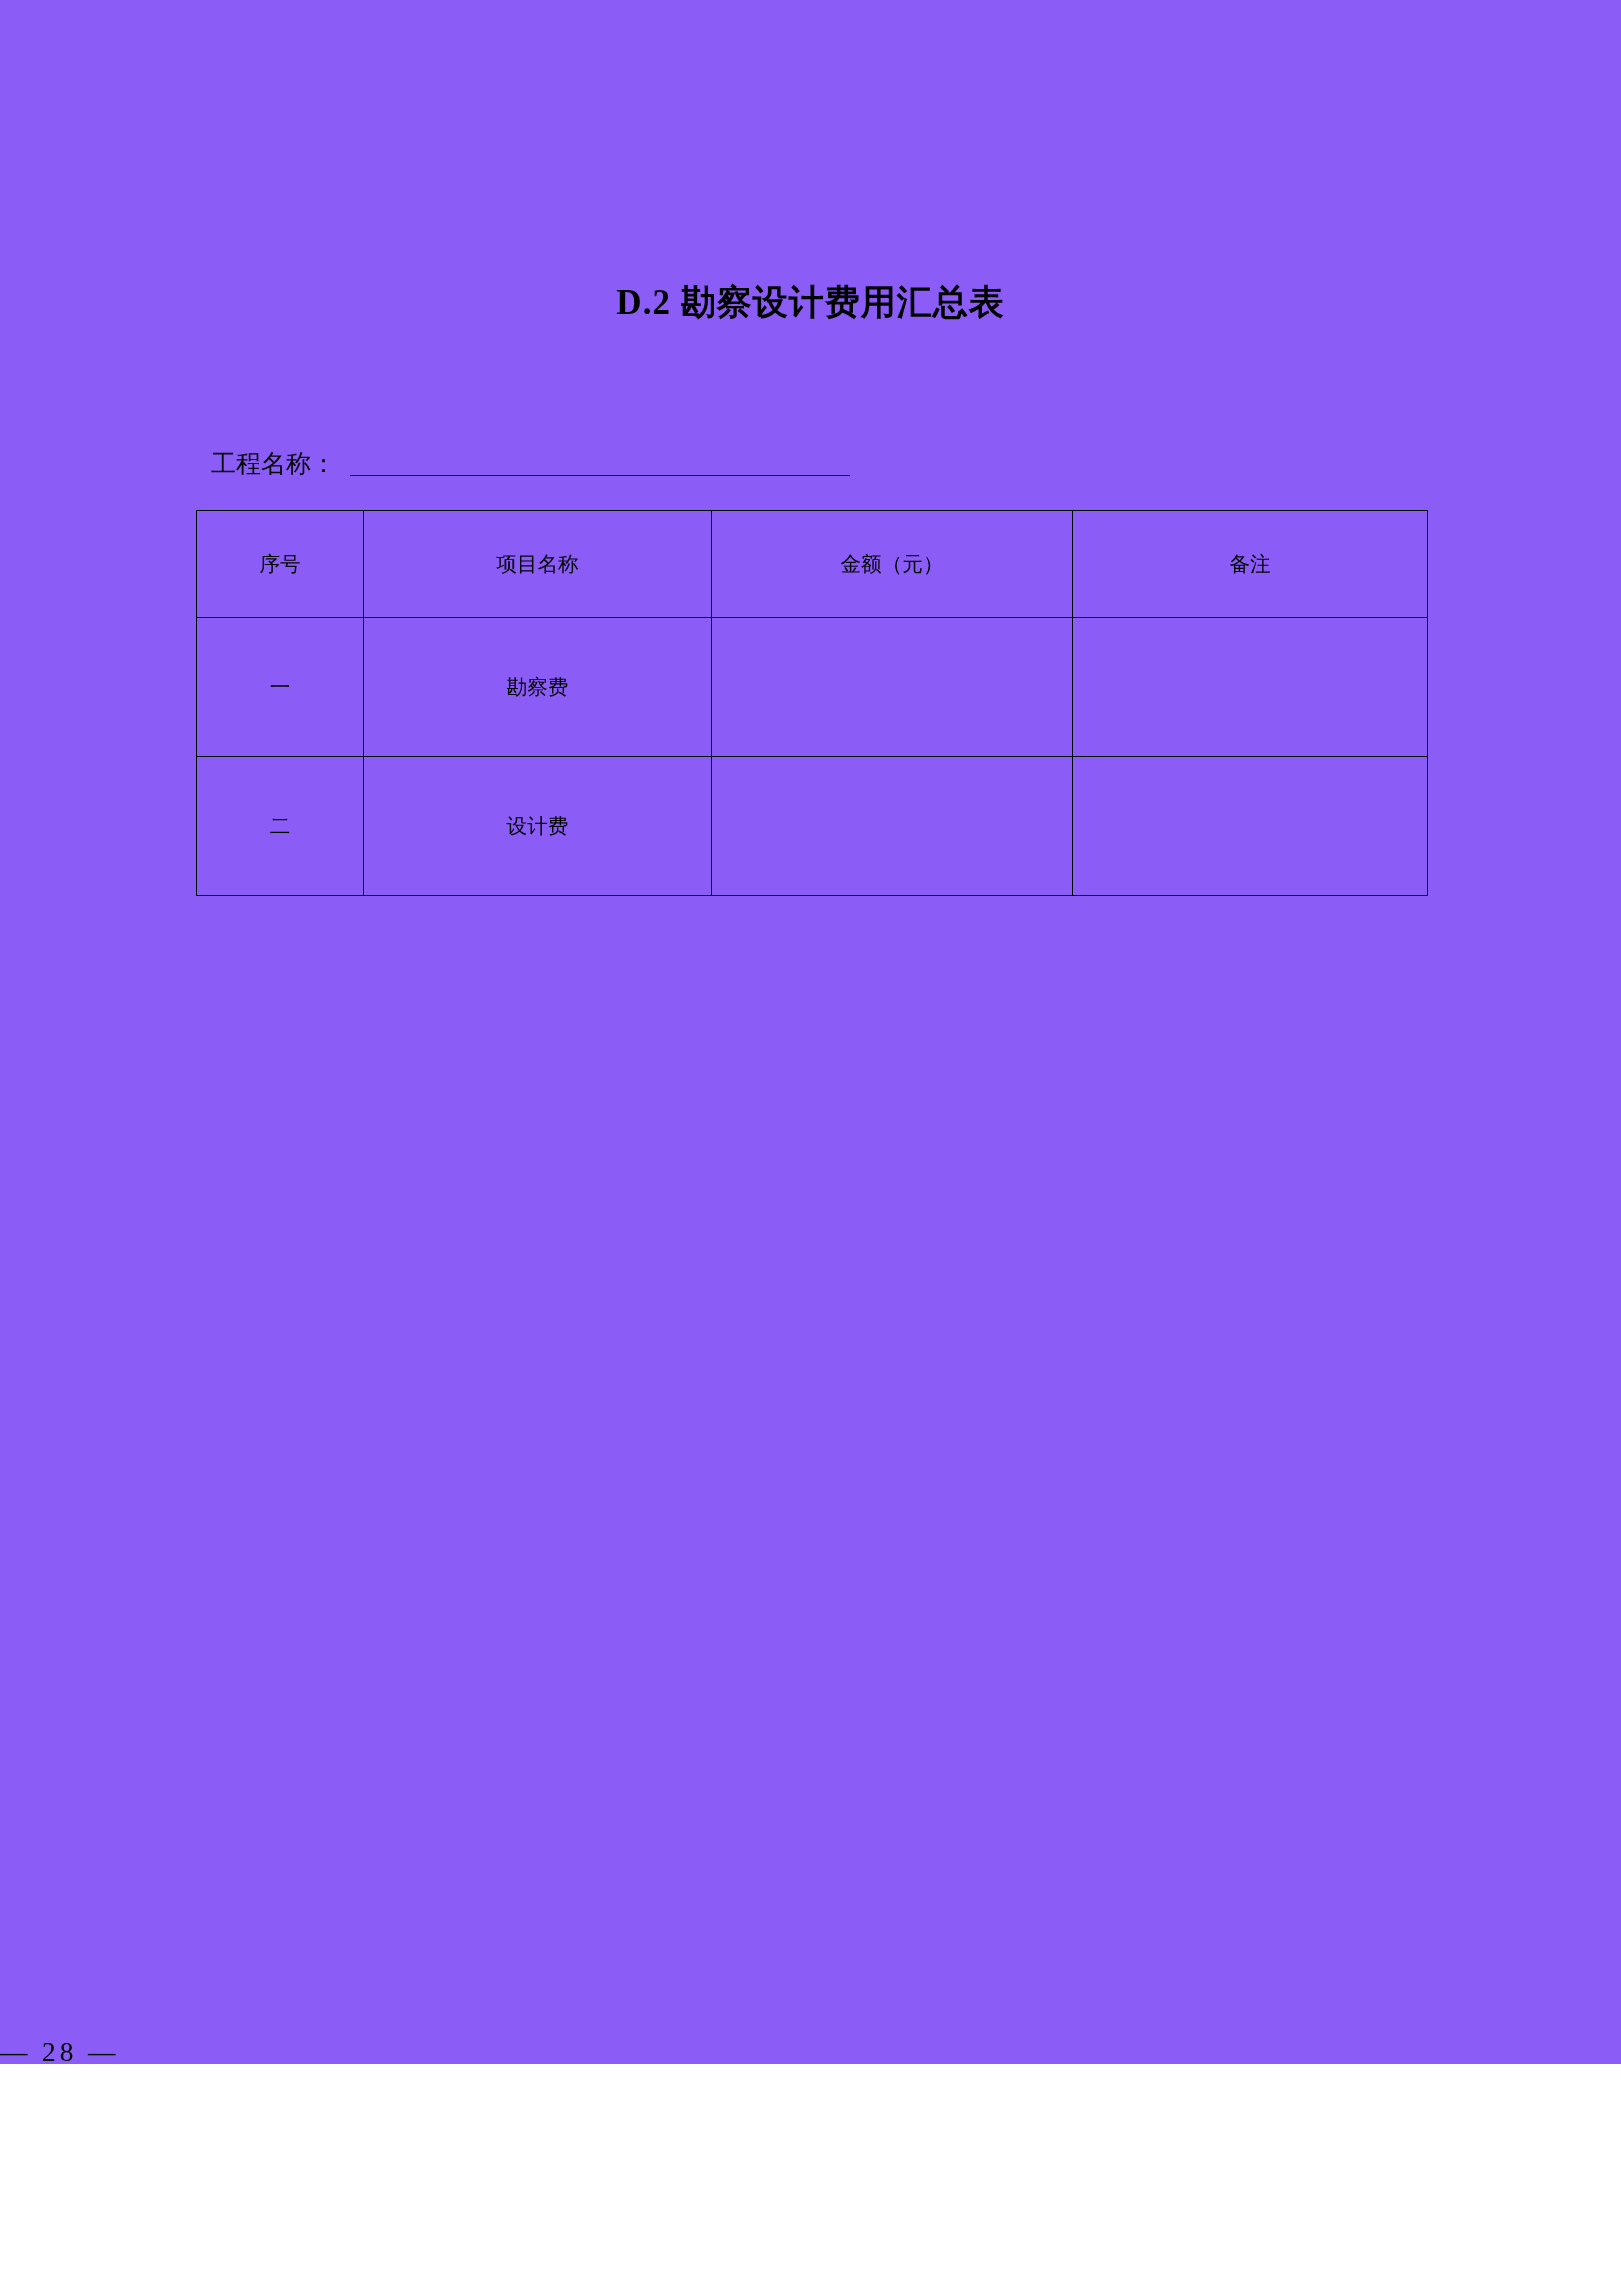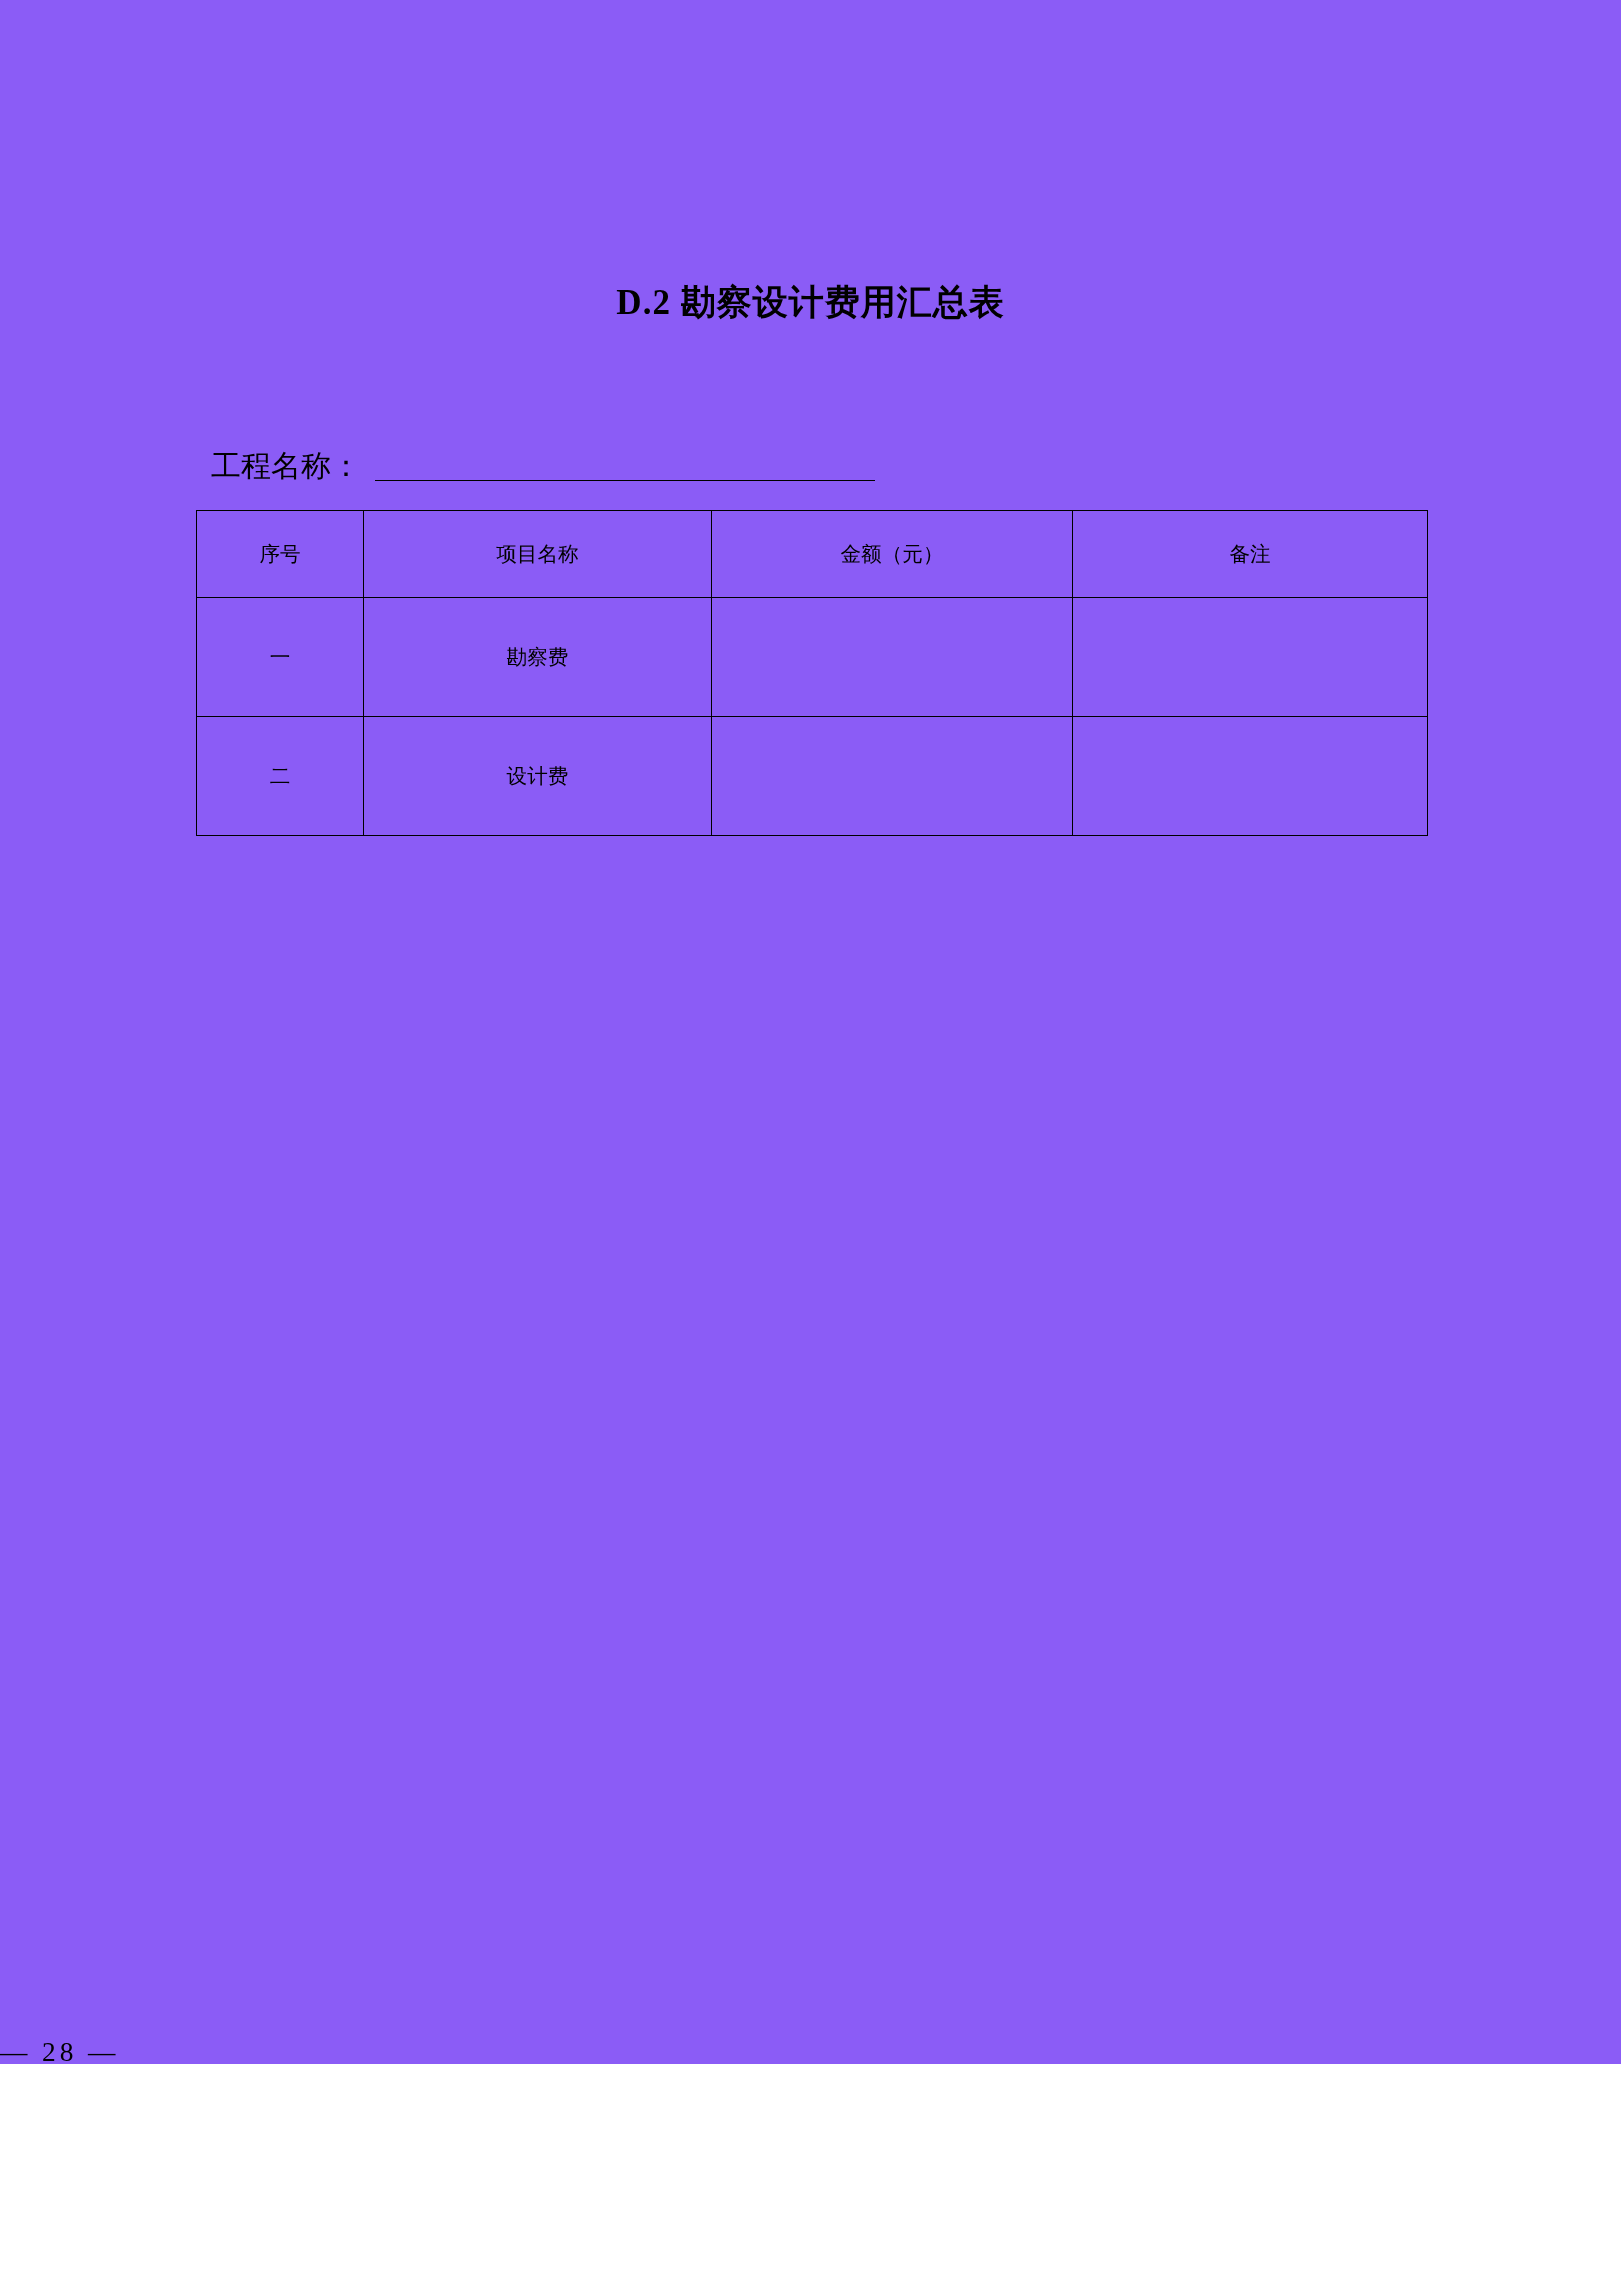--- a/index.html
+++ b/index.html
@@ -29,21 +29,21 @@
     font-size: 35px;
     letter-spacing: 1px;
   }
 
   .project-name-row {
     position: absolute;
     top: 451px;
     left: 211px;
     display: flex;
     align-items: flex-end;
-    font-size: 30px;
+    font-size: 25px;
     font-family: "Liberation Serif", "DejaVu Serif", serif;
   }
   .project-name-label {
     white-space: nowrap;
     line-height: 1;
   }
   .project-name-blank {
     width: 500px;
     height: 23.5px;
     border-bottom: 1.5px solid #000000;
@@ -58,21 +58,21 @@
     border-collapse: collapse;
     table-layout: fixed;
   }
   .fee-table td, .fee-table th {
     border: 1.5px solid #000000;
     text-align: center;
     vertical-align: middle;
     font-size: 20.6px;
     font-weight: normal;
     font-family: "Liberation Serif", "DejaVu Serif", serif;
-    padding: 0;
+    padding: 10px;
   }
   .col-index   { width: 167px; }
   .col-item    { width: 348px; }
   .col-amount  { width: 361px; }
   .col-remark  { width: 355px; }
 
   .row-head td { height: 86px; }
   .row-body td { height: 118px; }
   .row-total td { height: 61px; }
 

